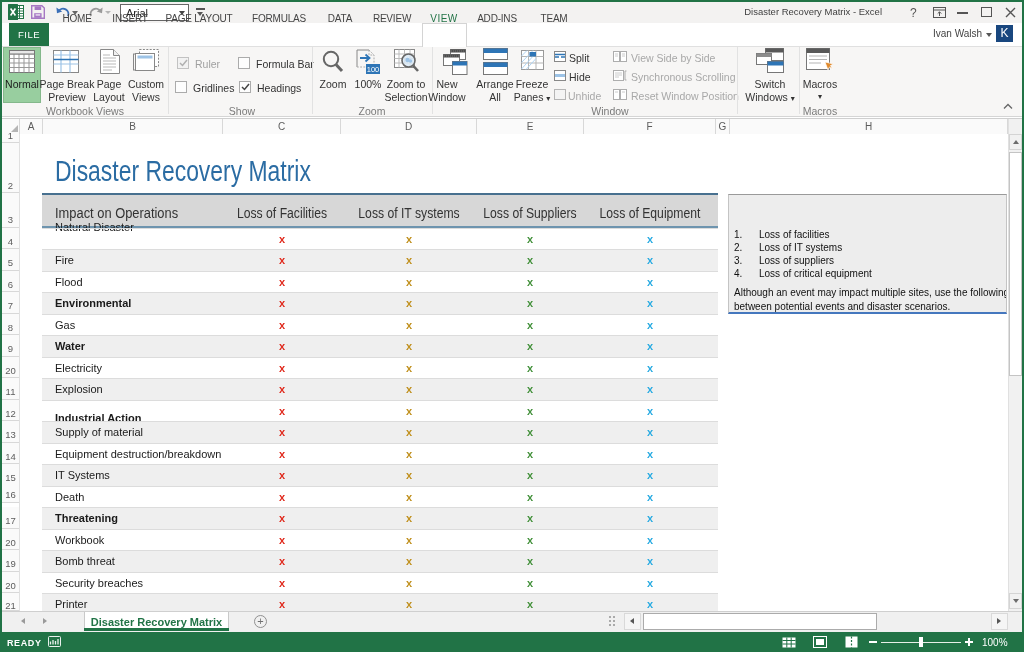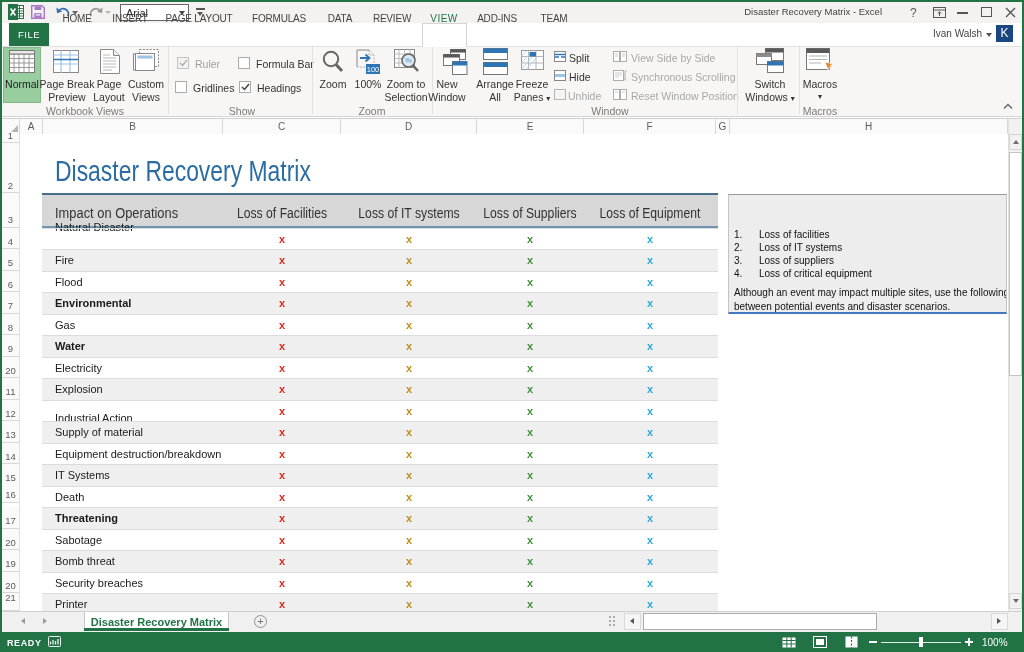--- a/index.html
+++ b/index.html
@@ -277,21 +277,21 @@
 <div class="rowh" style="top:378.0px;height:21.5px;padding-bottom:2px">11</div>
 <div class="rowh" style="top:399.5px;height:21.5px;padding-bottom:2px">12</div>
 <div class="rowh" style="top:421.0px;height:21.5px;padding-bottom:2px">13</div>
 <div class="rowh" style="top:442.5px;height:21.5px;padding-bottom:2px">14</div>
 <div class="rowh" style="top:464.0px;height:21.5px;padding-bottom:2px">15</div>
 <div class="rowh" style="top:481px;height:21.5px;padding-bottom:2px">16</div>
 <div class="rowh" style="top:507.0px;height:21.5px;padding-bottom:2px">17</div>
 <div class="rowh" style="top:528.5px;height:21.5px;padding-bottom:2px">20</div>
 <div class="rowh" style="top:550.0px;height:21.5px;padding-bottom:2px">19</div>
 <div class="rowh" style="top:571.5px;height:21.5px;padding-bottom:2px">20</div>
-<div class="rowh" style="top:593.0px;height:18.0px;padding-bottom:8px">21</div>
+<div class="rowh" style="top:593.0px;height:18.0px;padding-bottom:0">21</div>
 <div class="a" style="left:55px;top:155px;font-size:29px;color:#2b6ca3;transform:scaleX(0.79);transform-origin:0 0;white-space:nowrap">Disaster Recovery Matrix</div>
 <div class="a" style="left:42px;top:193px;width:676px;height:34.5px;background:#d7d7d7;border-top:2px solid #47708f;border-bottom:2px solid #6e94ae"></div>
 <div class="a" style="left:55px;top:205px;font-size:14px;color:#333;transform:scaleX(0.92);transform-origin:0 0;white-space:nowrap">Impact on Operations</div>
 <div class="a" style="left:202px;top:205px;width:160px;text-align:center;font-size:14px;color:#333;transform:scaleX(0.87)">Loss of Facilities</div>
 <div class="a" style="left:329px;top:205px;width:160px;text-align:center;font-size:14px;color:#333;transform:scaleX(0.87)">Loss of IT systems</div>
 <div class="a" style="left:450px;top:205px;width:160px;text-align:center;font-size:14px;color:#333;transform:scaleX(0.87)">Loss of Suppliers</div>
 <div class="a" style="left:570px;top:205px;width:160px;text-align:center;font-size:14px;color:#333;transform:scaleX(0.87)">Loss of Equipment</div>
 <div class="rowlbl" style="top:221px;font-weight:normal">Natural Disaster</div>
 <div class="xm" style="left:272px;top:232.5px;color:#e02a1d">x</div>
 <div class="xm" style="left:399px;top:232.5px;color:#c0901e">x</div>
@@ -329,21 +329,21 @@
 <div class="xm" style="left:272px;top:361.5px;color:#e02a1d">x</div>
 <div class="xm" style="left:399px;top:361.5px;color:#c0901e">x</div>
 <div class="xm" style="left:520px;top:361.5px;color:#43913b">x</div>
 <div class="xm" style="left:640px;top:361.5px;color:#29abe2">x</div>
 <div class="a" style="left:42px;top:378.0px;width:676px;height:21.5px;background:#efefef"></div>
 <div class="rowlbl" style="top:383.0px;font-weight:normal">Explosion</div>
 <div class="xm" style="left:272px;top:383.0px;color:#e02a1d">x</div>
 <div class="xm" style="left:399px;top:383.0px;color:#c0901e">x</div>
 <div class="xm" style="left:520px;top:383.0px;color:#43913b">x</div>
 <div class="xm" style="left:640px;top:383.0px;color:#29abe2">x</div>
-<div class="rowlbl" style="top:412px;font-weight:normal">Industrial Action</div>
+<div class="rowlbl" style="top:412px;font-weight:bold">Industrial Action</div>
 <div class="xm" style="left:272px;top:404.5px;color:#e02a1d">x</div>
 <div class="xm" style="left:399px;top:404.5px;color:#c0901e">x</div>
 <div class="xm" style="left:520px;top:404.5px;color:#43913b">x</div>
 <div class="xm" style="left:640px;top:404.5px;color:#29abe2">x</div>
 <div class="a" style="left:42px;top:421.0px;width:676px;height:21.5px;background:#efefef"></div>
 <div class="rowlbl" style="top:426.0px;font-weight:normal">Supply of material</div>
 <div class="xm" style="left:272px;top:426.0px;color:#e02a1d">x</div>
 <div class="xm" style="left:399px;top:426.0px;color:#c0901e">x</div>
 <div class="xm" style="left:520px;top:426.0px;color:#43913b">x</div>
 <div class="xm" style="left:640px;top:426.0px;color:#29abe2">x</div>
@@ -362,21 +362,21 @@
 <div class="xm" style="left:272px;top:490.5px;color:#e02a1d">x</div>
 <div class="xm" style="left:399px;top:490.5px;color:#c0901e">x</div>
 <div class="xm" style="left:520px;top:490.5px;color:#43913b">x</div>
 <div class="xm" style="left:640px;top:490.5px;color:#29abe2">x</div>
 <div class="a" style="left:42px;top:507.0px;width:676px;height:21.5px;background:#efefef"></div>
 <div class="rowlbl" style="top:512.0px;font-weight:bold">Threatening</div>
 <div class="xm" style="left:272px;top:512.0px;color:#e02a1d">x</div>
 <div class="xm" style="left:399px;top:512.0px;color:#c0901e">x</div>
 <div class="xm" style="left:520px;top:512.0px;color:#43913b">x</div>
 <div class="xm" style="left:640px;top:512.0px;color:#29abe2">x</div>
-<div class="rowlbl" style="top:533.5px;font-weight:normal">Sabotage</div>
+<div class="rowlbl" style="top:533.5px;font-weight:normal">Workbook</div>
 <div class="xm" style="left:272px;top:533.5px;color:#e02a1d">x</div>
 <div class="xm" style="left:399px;top:533.5px;color:#c0901e">x</div>
 <div class="xm" style="left:520px;top:533.5px;color:#43913b">x</div>
 <div class="xm" style="left:640px;top:533.5px;color:#29abe2">x</div>
 <div class="a" style="left:42px;top:550.0px;width:676px;height:21.5px;background:#efefef"></div>
 <div class="rowlbl" style="top:555.0px;font-weight:normal">Bomb threat</div>
 <div class="xm" style="left:272px;top:555.0px;color:#e02a1d">x</div>
 <div class="xm" style="left:399px;top:555.0px;color:#c0901e">x</div>
 <div class="xm" style="left:520px;top:555.0px;color:#43913b">x</div>
 <div class="xm" style="left:640px;top:555.0px;color:#29abe2">x</div>

